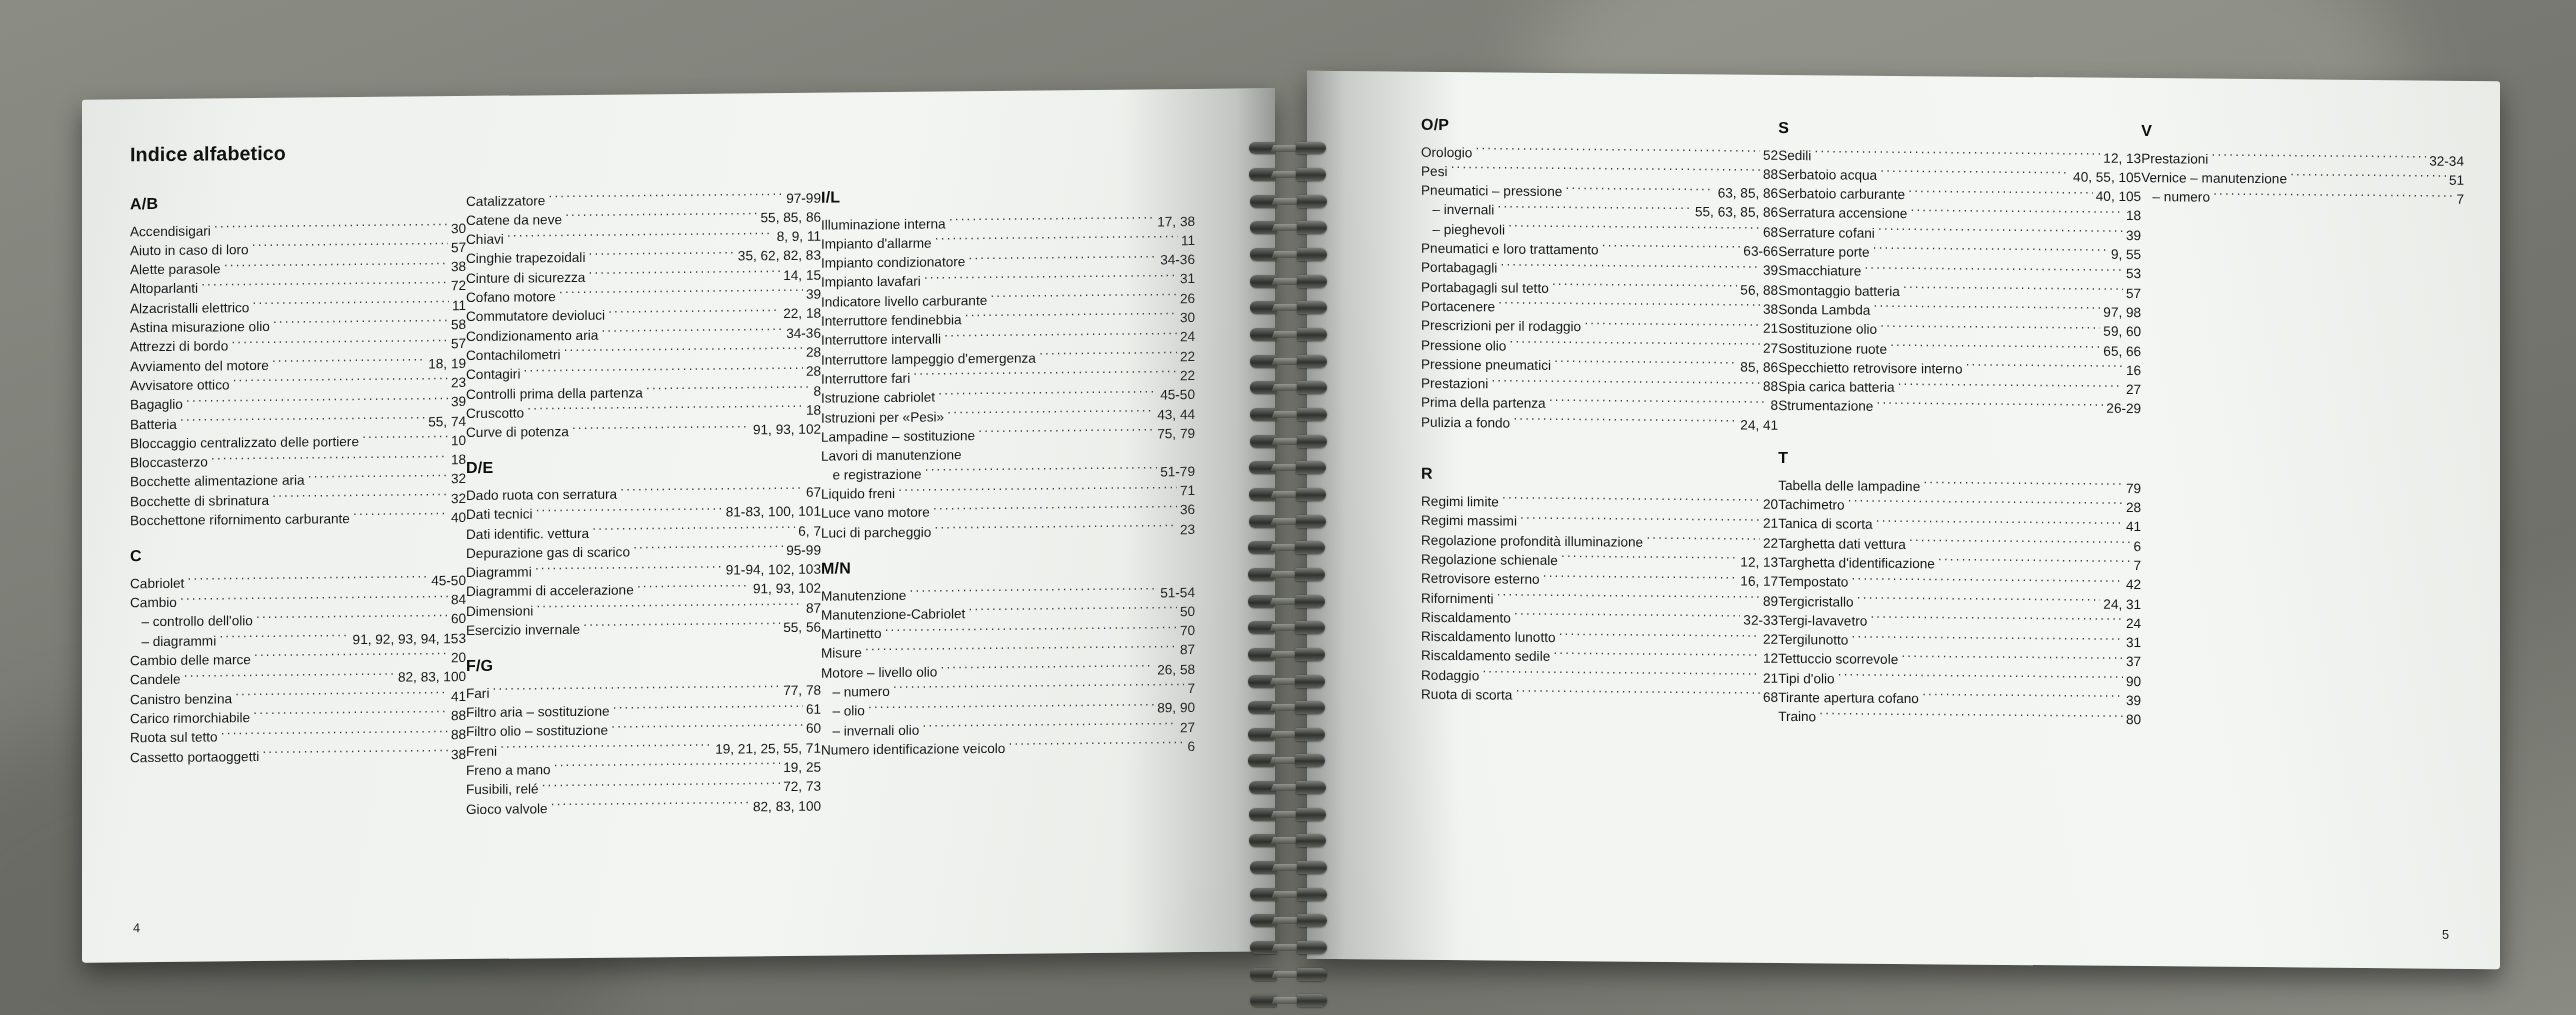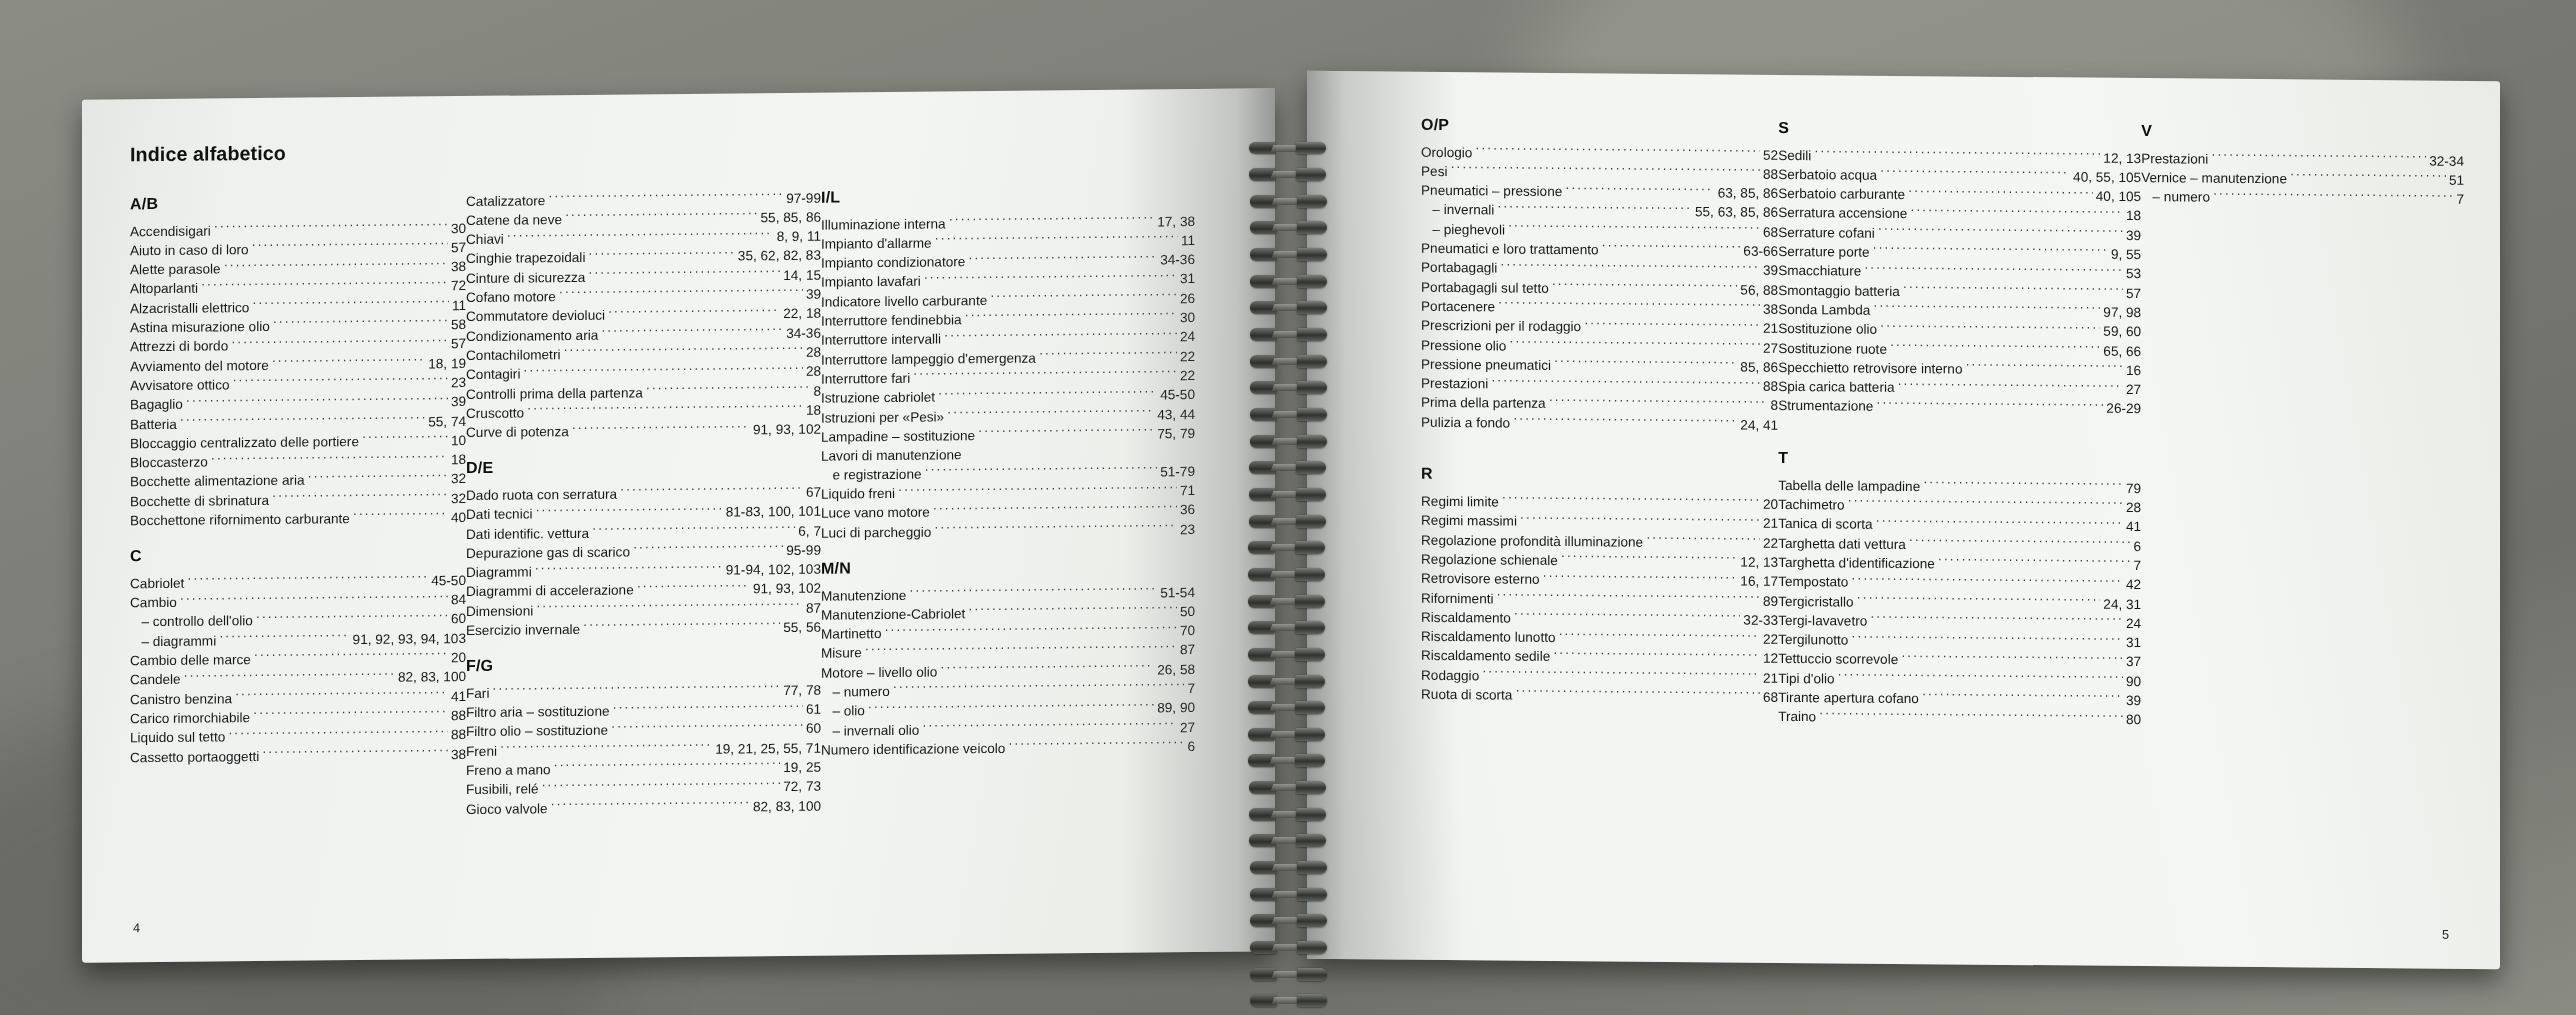--- a/index.html
+++ b/index.html
@@ -320,21 +320,21 @@
                   <span class="num">84</span>
                 </div>
               <div class="entry sub">
                   <span class="lbl">–  controllo dell'olio</span>
                   <span class="dots"></span>
                   <span class="num">60</span>
                 </div>
               <div class="entry sub">
                   <span class="lbl">–  diagrammi</span>
                   <span class="dots"></span>
-                  <span class="num">91, 92, 93, 94, 103</span>
+                  <span class="num">91, 92, 93, 94, 153</span>
                 </div>
               <div class="entry">
                   <span class="lbl">Cambio delle marce</span>
                   <span class="dots"></span>
                   <span class="num">20</span>
                 </div>
               <div class="entry">
                   <span class="lbl">Candele</span>
                   <span class="dots"></span>
                   <span class="num">82, 83, 100</span>
@@ -343,21 +343,21 @@
                   <span class="lbl">Canistro benzina</span>
                   <span class="dots"></span>
                   <span class="num">41</span>
                 </div>
               <div class="entry">
                   <span class="lbl">Carico rimorchiabile</span>
                   <span class="dots"></span>
                   <span class="num">88</span>
                 </div>
               <div class="entry">
-                  <span class="lbl">Liquido sul tetto</span>
+                  <span class="lbl">Ruota sul tetto</span>
                   <span class="dots"></span>
                   <span class="num">88</span>
                 </div>
               <div class="entry">
                   <span class="lbl">Cassetto portaoggetti</span>
                   <span class="dots"></span>
                   <span class="num">38</span>
                 </div>
             </div>
           </div>

